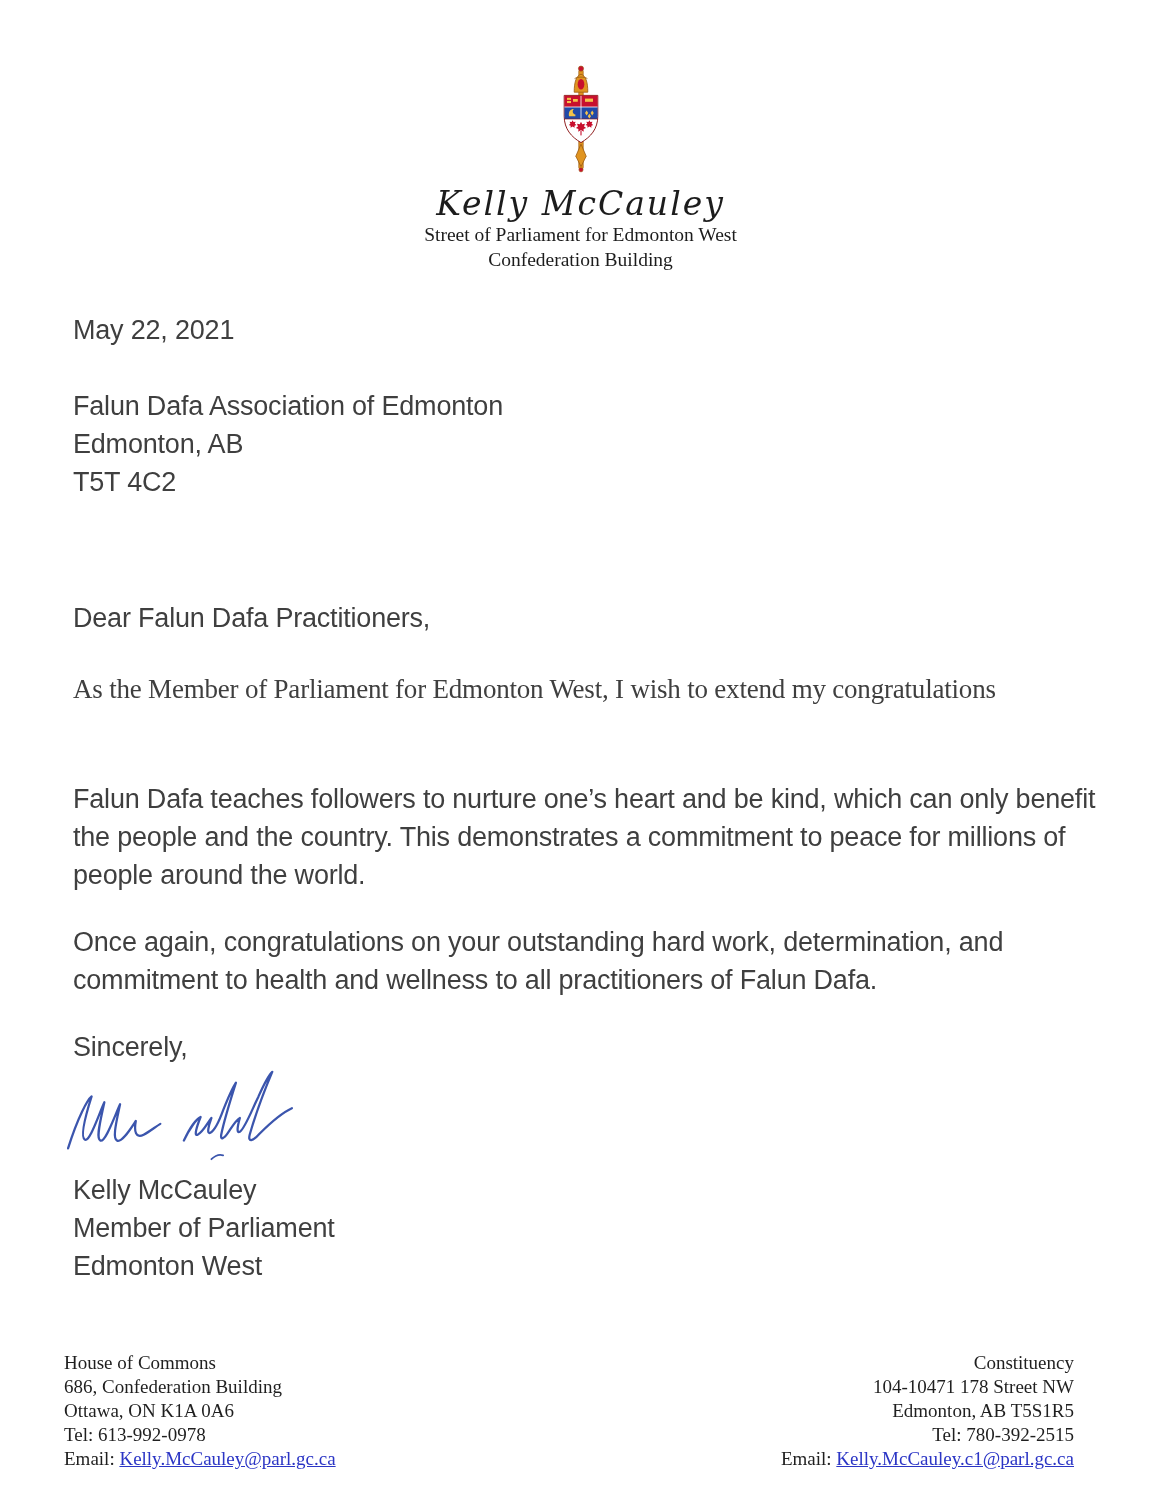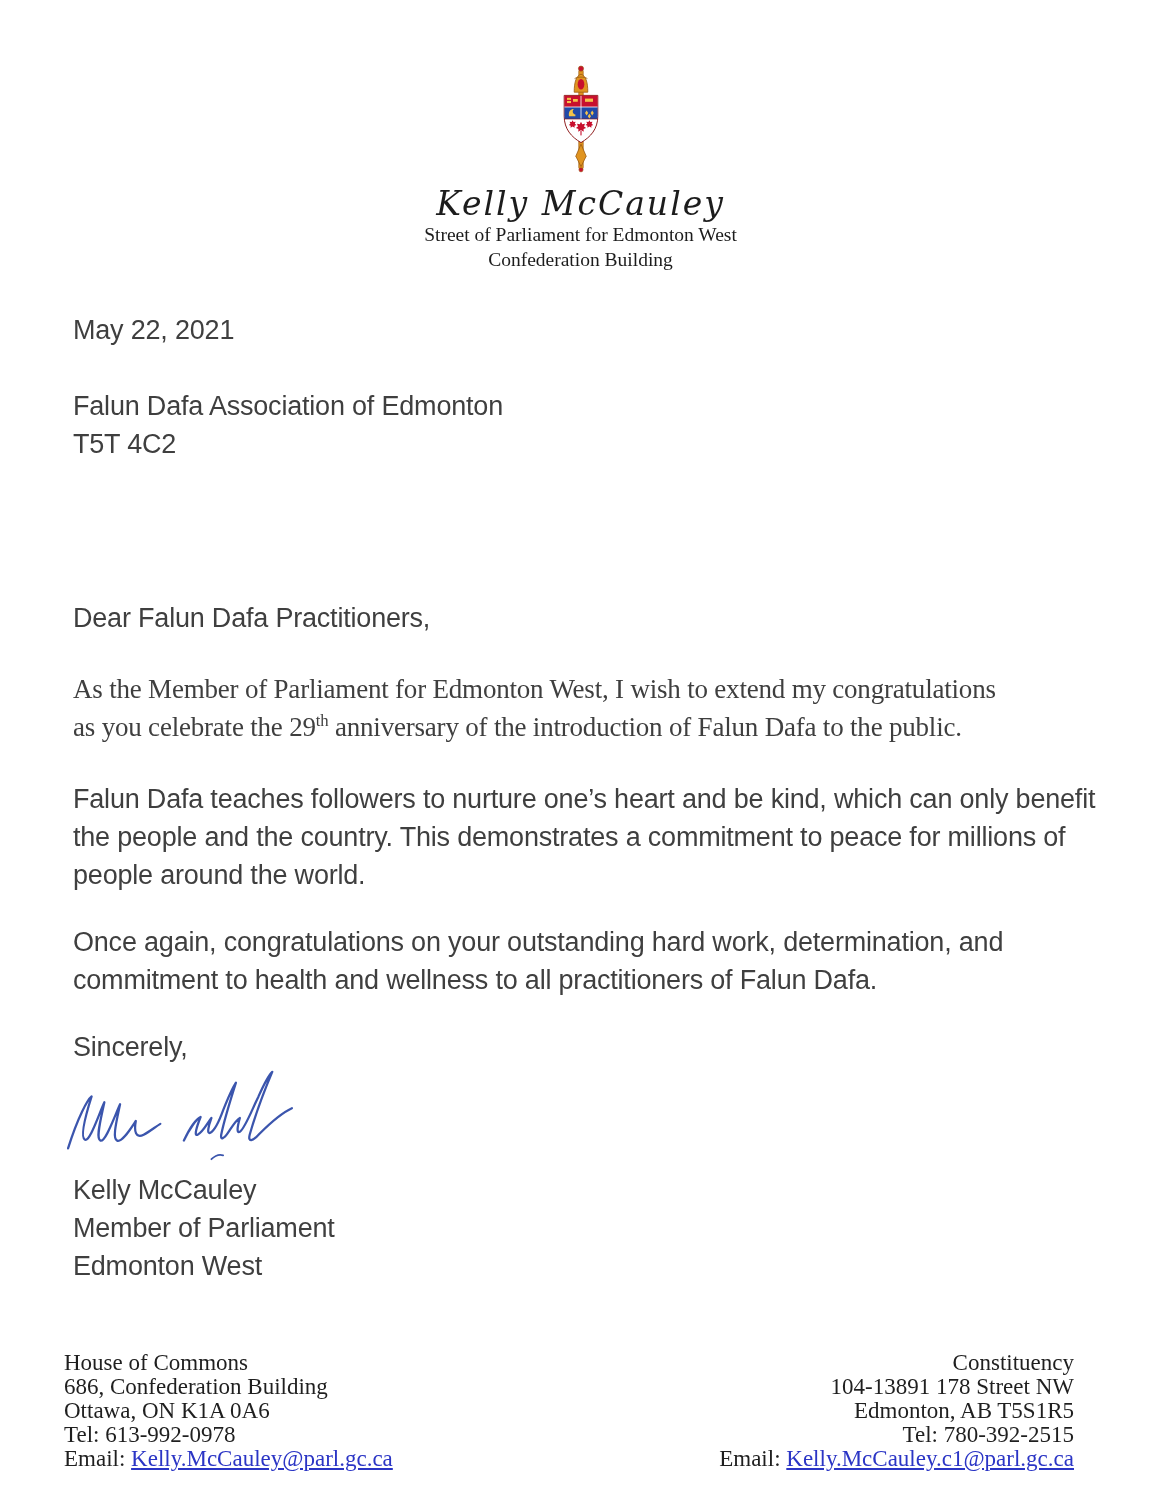--- a/index.html
+++ b/index.html
@@ -55,21 +55,21 @@
   .closing{top:999px;}
   .line{white-space:nowrap;}
   sup{font-size:62%;line-height:0;}
   
   .signature-svg{position:absolute;left:58px;top:1035px;}
   .signer{top:1142px;}
   
   .footer-block{
     position:absolute;top:1322px;
     font-family:"Liberation Serif",serif;
-    font-size:23px;line-height:24px;
+    font-size:19px;line-height:24px;
     color:var(--footer-text);
     letter-spacing:0;
   }
   .footer-left{left:64px;text-align:left;}
   .footer-right{right:87px;text-align:right;}
   .email-link{
     color:var(--link-blue);
     text-decoration:underline;
     cursor:pointer;
   }
@@ -134,28 +134,28 @@
 
     <div class="mp-script-name">Kelly McCauley</div>
     <div class="mp-title">Street of Parliament for Edmonton West</div>
     <div class="mp-building">Confederation Building</div>
   </div>
 
   <div class="block date-line">May 22, 2021</div>
 
   <div class="block recipient">
       <div class="line">Falun Dafa Association of Edmonton</div>
+      <div class="line">Edmonton, AB</div>
       <div class="line">T5T 4C2</div>
     </div>
 
   <div class="block salutation">Dear Falun Dafa Practitioners,</div>
 
   <div class="block para1">
     <div class="line">As the Member of Parliament for Edmonton West, I wish to extend my congratulations</div>
-    <div class="line"><span>as you celebrate the 29</span><sup>th</sup><span> anniversary of the introduction of Falun Dafa to the public.</span></div>
   </div>
 
   <div class="block para2">
       <div class="line">Falun Dafa teaches followers to nurture one’s heart and be kind, which can only benefit</div>
       <div class="line">the people and the country. This demonstrates a commitment to peace for millions of</div>
       <div class="line">people around the world.</div>
     </div>
 
   <div class="block para3">
       <div class="line">Once again, congratulations on your outstanding hard work, determination, and</div>
@@ -184,20 +184,20 @@
         <div class="line">686, Confederation Building</div>
         <div class="line">Ottawa, ON K1A 0A6</div>
         <div class="line">Tel: 613-992-0978</div>
       </div>
     <div class="line"><span>Email: </span><a class="email-link">Kelly.McCauley@parl.gc.ca</a></div>
   </div>
 
   <div class="footer-block footer-right">
     <div>
         <div class="line">Constituency</div>
-        <div class="line">104-13891 178 Street NW</div>
+        <div class="line">104-10471 178 Street NW</div>
         <div class="line">Edmonton, AB T5S1R5</div>
         <div class="line">Tel: 780-392-2515</div>
       </div>
     <div class="line"><span>Email: </span><a class="email-link">Kelly.McCauley.c1@parl.gc.ca</a></div>
   </div>
 
 </div>
 
 </body></html>

